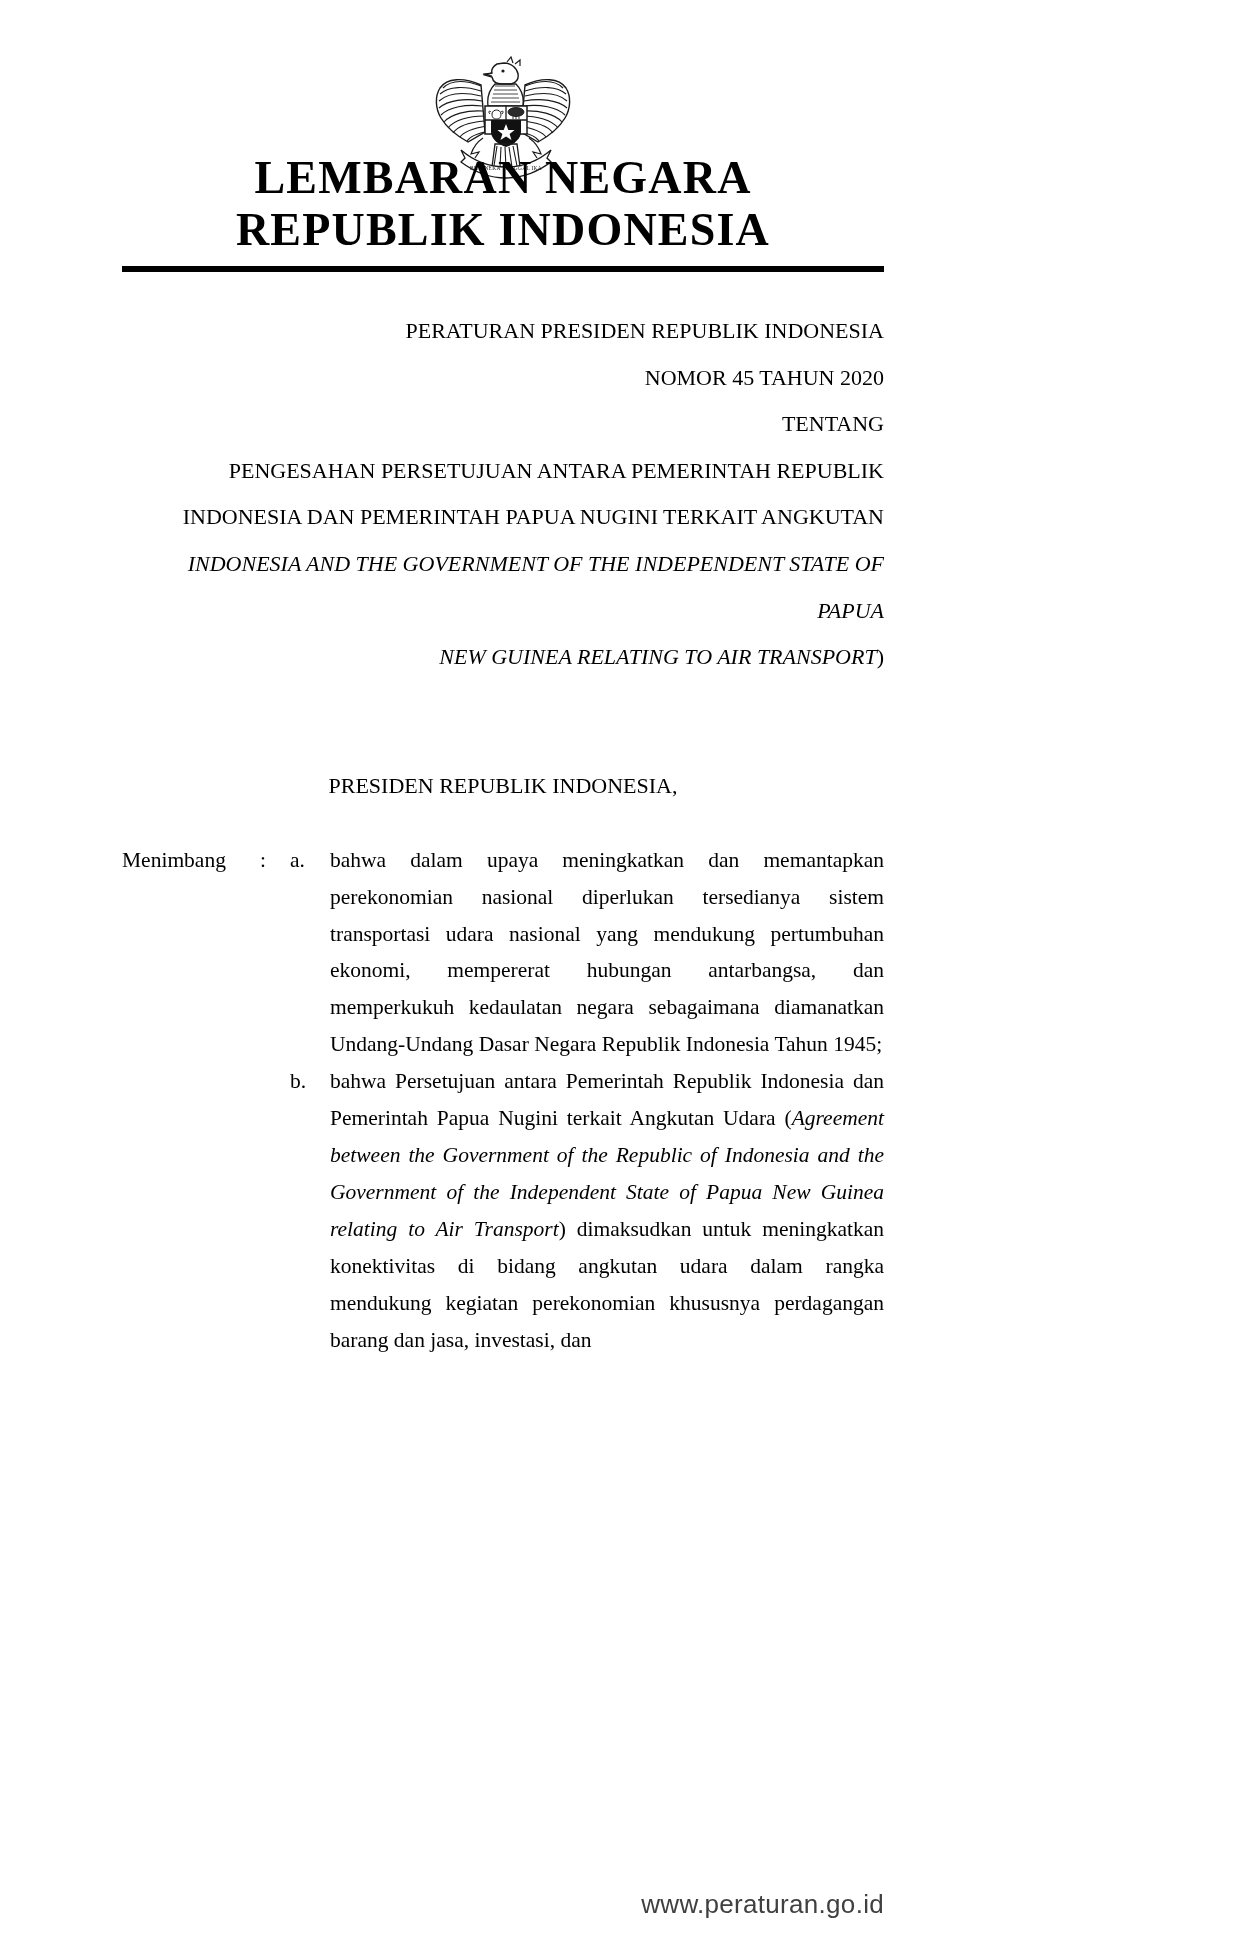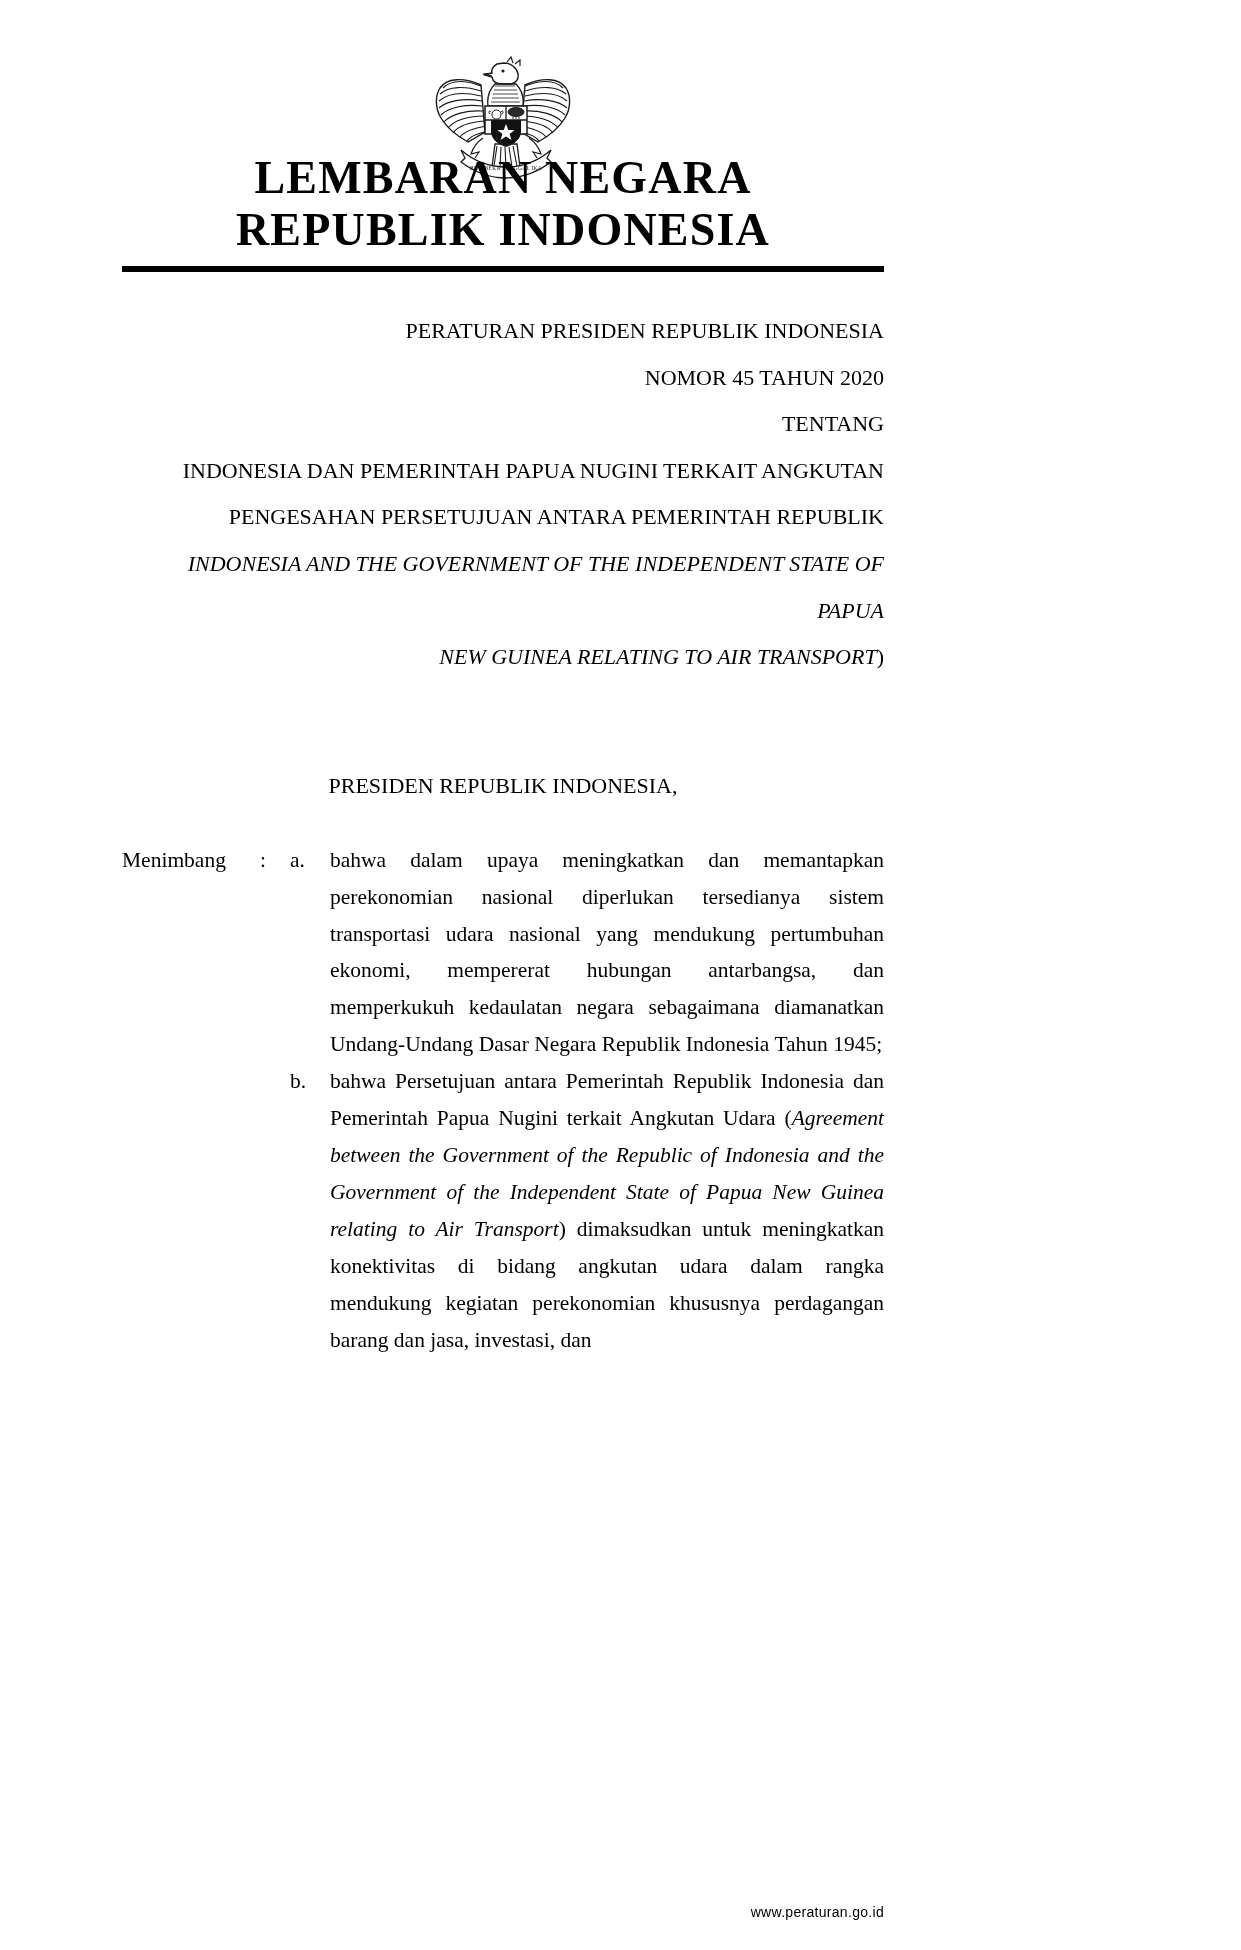--- a/index.html
+++ b/index.html
@@ -126,22 +126,22 @@
   .cons-row + .cons-row { margin-top: 0px; }
   .cons-spacer { flex: 0 0 168px; width: 168px; }
   .ital { font-style: italic; }
 
   
   .footer {
     position: absolute;
     right: 122px;
     bottom: 30px;
     font-family: "Liberation Sans", "DejaVu Sans", sans-serif;
-    font-size: 14px;
-    color: #000000;
+    font-size: 26px;
+    color: #404040;
     letter-spacing: 0.3px;
   }
 </style>
 </head>
 <body>
 
 <div class="page">
 
   <div class="emblem-wrap">
     <span class="emblem">
@@ -237,22 +237,22 @@
     <span class="l1">LEMBARAN NEGARA</span>
     <span class="l2">REPUBLIK INDONESIA</span>
   </div>
   <hr class="rule">
 
 
   <div class="titleblock">
     <span class="tline">PERATURAN PRESIDEN REPUBLIK INDONESIA</span>
     <span class="tline">NOMOR 45 TAHUN 2020</span>
     <span class="tline">TENTANG</span>
+    <span class="tline">PENGESAHAN PERSETUJUAN ANTARA PEMERINTAH REPUBLIK</span>
     <span class="tline">INDONESIA DAN PEMERINTAH PAPUA NUGINI TERKAIT ANGKUTAN</span>
-    <span class="tline">PENGESAHAN PERSETUJUAN ANTARA PEMERINTAH REPUBLIK</span>
     <span class="tline ital">INDONESIA AND THE GOVERNMENT OF THE INDEPENDENT STATE OF PAPUA</span>
     <span class="tline"><span class="ital">NEW GUINEA RELATING TO AIR TRANSPORT</span><span>)</span></span>
   </div>
 
   <div class="subtitleblock">
     <span class="gap-line"></span>
     <span class="tline">PRESIDEN REPUBLIK INDONESIA,</span>
   </div>
 
   <div class="considering">

